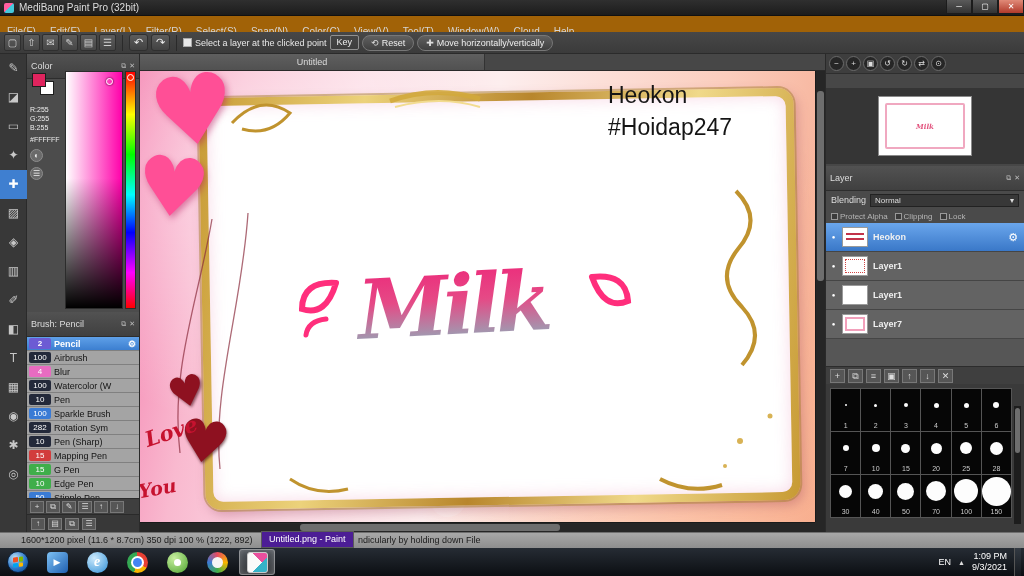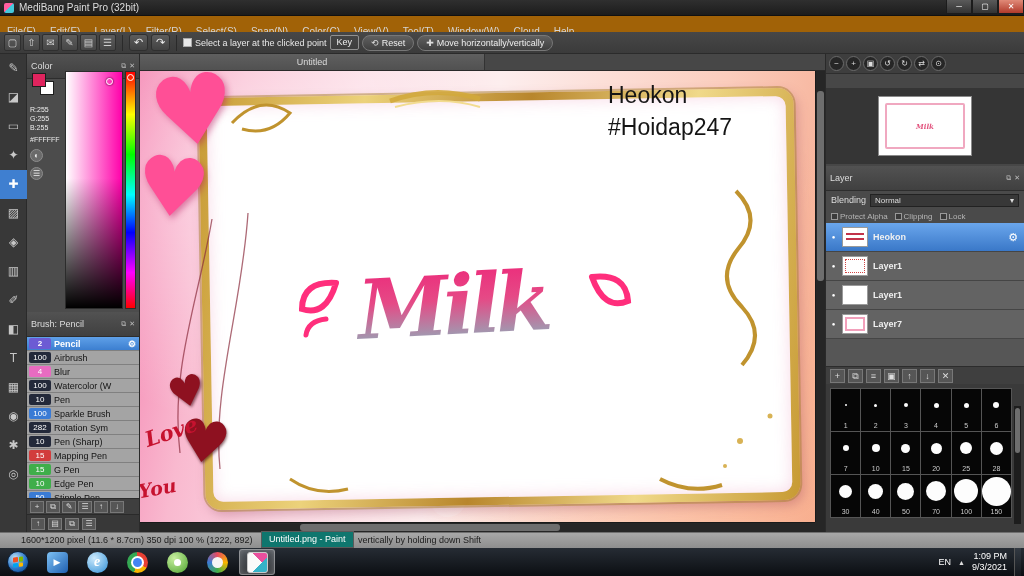--- a/index.html
+++ b/index.html
@@ -123,21 +123,21 @@
 .bscell{background:#060606;height:42px;display:flex;flex-direction:column;align-items:center;justify-content:flex-end;padding-bottom:1px;}
 .bscir{background:#fdfdfd;border-radius:50%;margin:auto;}
 .bslbl{font-size:7px;color:#ccc;height:9px;line-height:9px;}
 #bssb{position:absolute;right:3px;top:22px;bottom:8px;width:7px;background:#1d1d1d;}
 #bssb .thumb{position:absolute;left:1px;right:1px;top:2px;height:45px;background:#6e6e6e;border-radius:3px;}
 
 
 #statusbar{position:absolute;top:532px;left:0;right:0;height:16px;background:linear-gradient(#a8a8a8,#8e8e8e);border-top:1px solid #6f6f6f;color:#1c1c1c;font-size:9px;}
 #statusinfo{position:absolute;left:6px;top:2px;white-space:nowrap;margin-left:15px;}
 #statushint{position:absolute;left:358px;top:2px;white-space:nowrap;}
-#tooltip{position:absolute;left:261px;top:531px;height:17px;background:#0f766e;border:1px solid #5a5a5a;color:#fff;font-size:9px;line-height:15px;padding:0 7px;z-index:60;white-space:nowrap;}
+#tooltip{position:absolute;left:261px;top:531px;height:17px;background:#4c1d95;border:1px solid #5a5a5a;color:#fff;font-size:9px;line-height:15px;padding:0 7px;z-index:60;white-space:nowrap;}
 #taskbar{position:absolute;top:548px;left:0;right:0;height:28px;background:linear-gradient(#262c34,#0b0e12);display:flex;align-items:center;}
 #startorb{width:22px;height:22px;border-radius:50%;margin:0 10px 0 7px;background:radial-gradient(circle at 35% 30%,#bfe3f7,#2c77c8 55%,#0b3d7a);border:1px solid #071f3d;display:flex;align-items:center;justify-content:center;flex:0 0 auto;}
 #flag{width:10px;height:10px;display:grid;grid-template-columns:1fr 1fr;gap:1px;transform:skewY(-6deg);}
 #flag span{border-radius:1px;}
 #tbapps{display:flex;align-items:center;gap:4px;}
 .tbapp{width:36px;height:26px;display:flex;align-items:center;justify-content:center;border-radius:3px;border:1px solid transparent;}
 .tbapp.active{background:rgba(255,255,255,.18);border:1px solid rgba(255,255,255,.4);box-shadow:inset 0 0 6px rgba(255,255,255,.25);}
 .appic{width:21px;height:21px;display:flex;align-items:center;justify-content:center;font-size:11px;color:#fff;position:relative;}
 .ic-media{background:linear-gradient(135deg,#7ec2f5,#1f5fb0);border-radius:4px;font-size:9px;}
 .ic-ie{background:radial-gradient(circle at 35% 30%,#cdeafc,#2f8fd6);border-radius:50%;font-family:"Liberation Serif",serif;font-style:italic;font-weight:bold;font-size:14px;}
@@ -561,21 +561,21 @@
           </div>
         </div>
       <div id="bssb">
           <div class="thumb"></div>
         </div>
     </div>
   </div>
 
   <div id="statusbar">
     <span id="statusinfo">1600*1200 pixel  (11.6 * 8.7cm)   350 dpi   100 %   (1222, 892)</span>
-    <span id="statushint">vertically by holding down Shift</span>
+    <span id="statushint">ndicularly by holding down File</span>
   </div>
   <div id="tooltip">Untitled.png - Paint</div>
 
   <div id="taskbar">
     <div id="startorb">
       <span id="flag">
         <span style="background:#f25022"></span>
           <span style="background:#7fba00"></span>
         <span style="background:#00a4ef"></span>
           <span style="background:#ffb900"></span>

